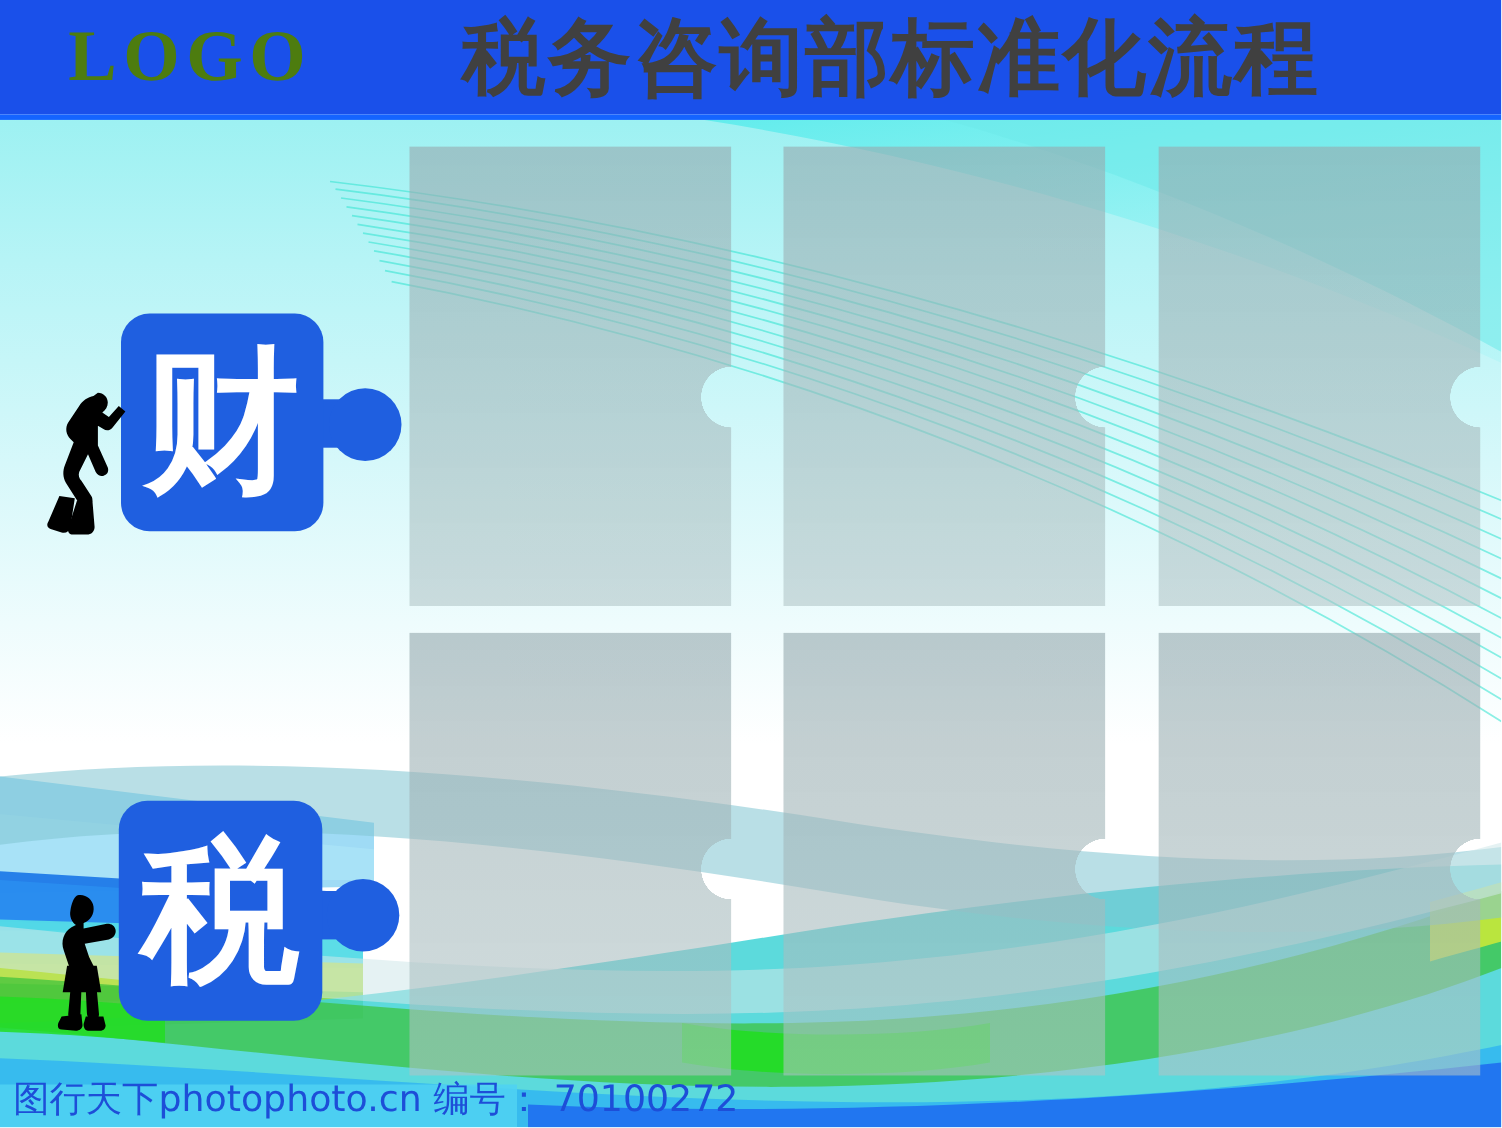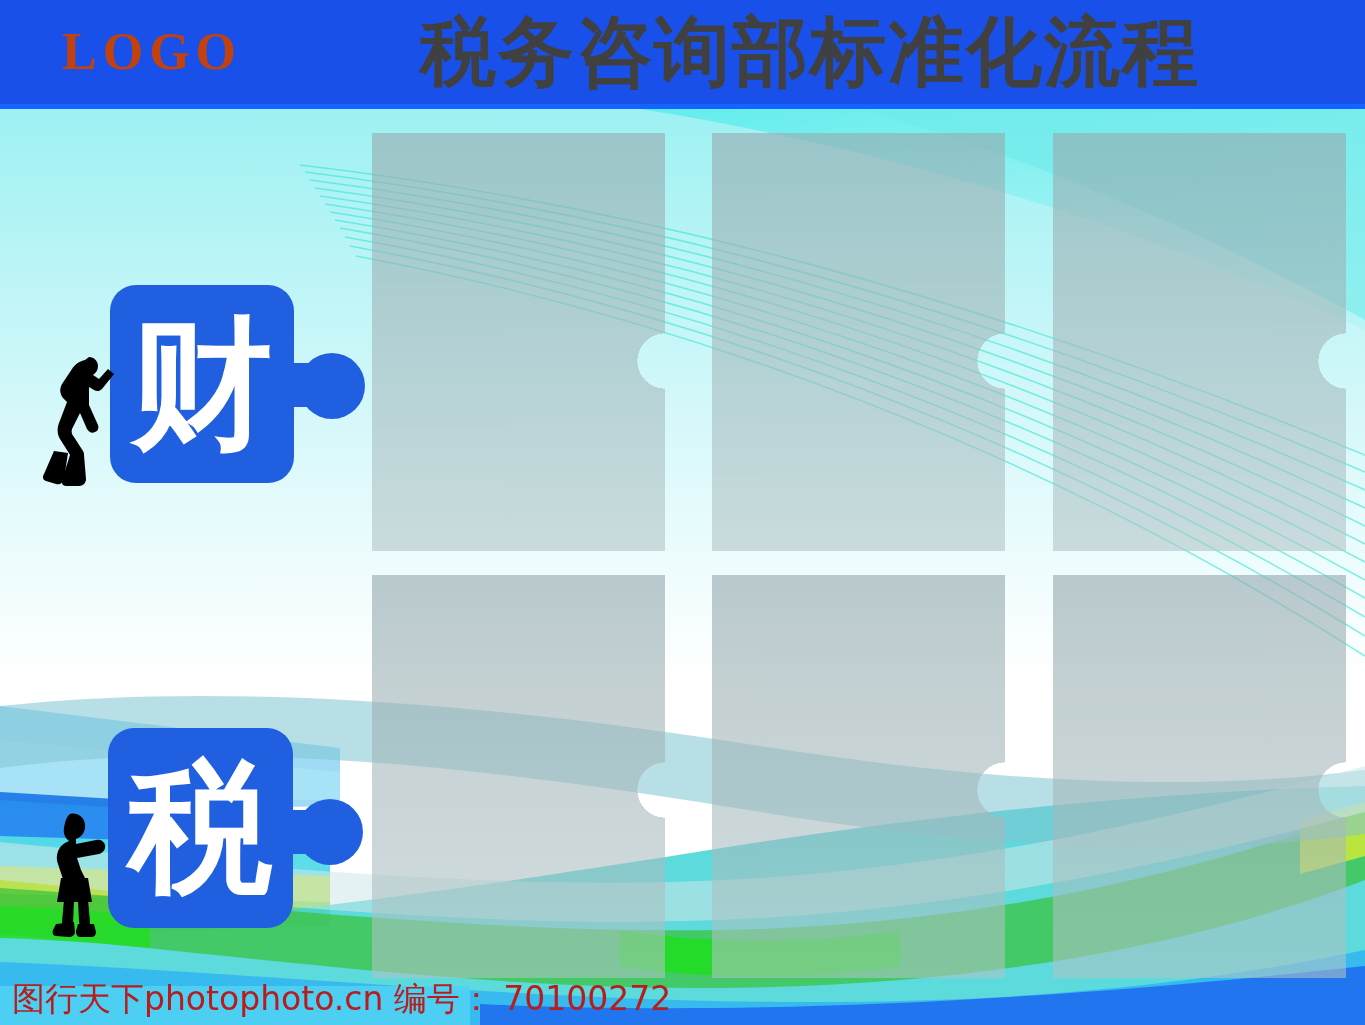--- a/index.html
+++ b/index.html
@@ -15,21 +15,21 @@
   .bg-svg{position:absolute;left:0;top:0;width:1365px;height:1025px;}
 
   
   .header{
     position:absolute;left:0;top:0;width:1365px;height:104px;
     background:#1a50ea;
   }
   .header-underline{position:absolute;left:0;top:104px;width:1365px;height:5px;background:#1464ff;}
   .logo{
     position:absolute;left:62px;top:10px;
-    color:#c2410c;font-size:52px;font-weight:bold;letter-spacing:6px;
+    color:#4d7c0f;font-size:66px;font-weight:bold;letter-spacing:6px;
     font-family:"Liberation Serif","DejaVu Serif",serif;
     line-height:84px;
   }
   .header-title{
     position:absolute;left:420px;top:6px;
     color:#404040;font-size:76px;font-weight:bold;letter-spacing:2px;
     line-height:92px;white-space:nowrap;
     font-family:"DejaVu Sans","Liberation Sans",sans-serif;
   }
 
@@ -49,21 +49,21 @@
 
   
   .panel{
     position:absolute;
     background:linear-gradient(180deg,rgba(150,170,175,0.62) 0%,rgba(160,180,183,0.60) 40%,rgba(176,196,198,0.58) 100%);
   }
 
   
   .footer-text{
     position:absolute;left:12px;top:977px;
-    color:#b91c1c;font-size:33px;letter-spacing:0px;white-space:nowrap;
+    color:#1d4ed8;font-size:33px;letter-spacing:0px;white-space:nowrap;
     font-family:"DejaVu Sans","Liberation Sans",sans-serif;
   }
 </style>
 </head>
 <body>
 
 <div id="stage">
 
   <div class="bg">
     <div class="bg-base"></div>

